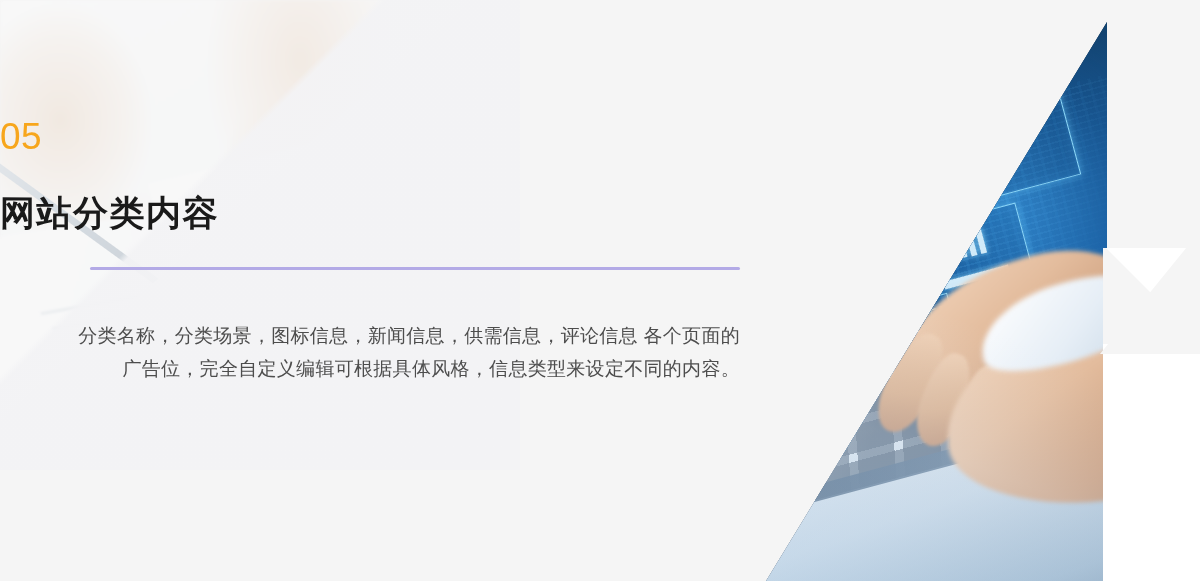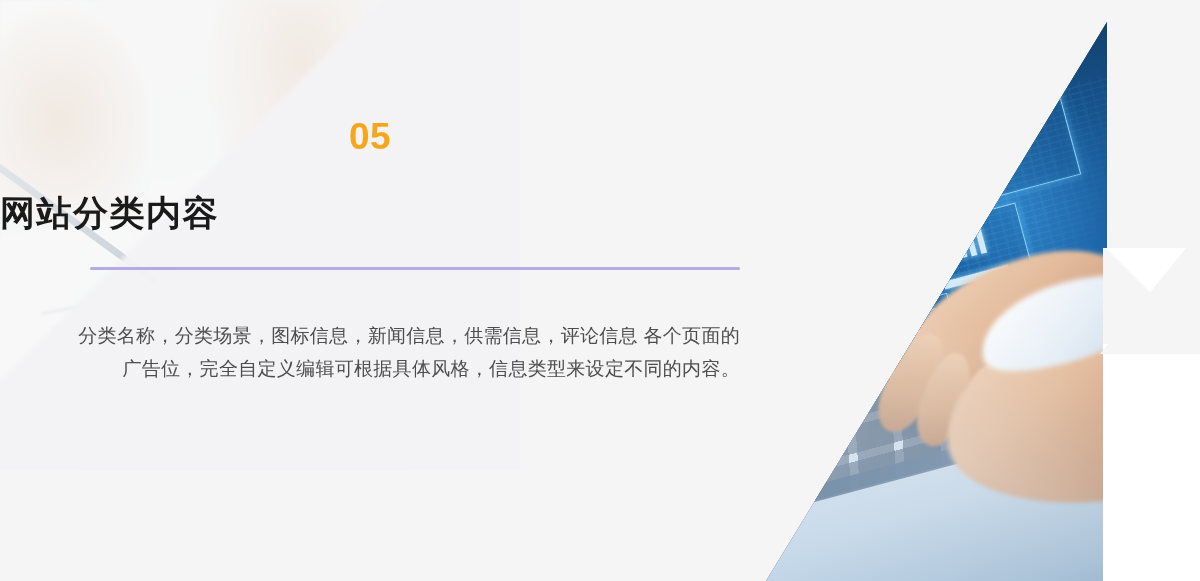--- a/index.html
+++ b/index.html
@@ -247,23 +247,23 @@
   
   .content {
     position:absolute;
     left:0; top:0;
     width:740px; height:581px;
   }
   .num {
     position:absolute;
     right:0; top:118px;
     width:740px;
-    text-align:center;
+    text-align:left;
     font-size:37px;
-    font-weight:bold;
+    font-weight:normal;
     letter-spacing:0.5px;
     color:#f7a61c;
     line-height:1;
   }
   .title {
     position:absolute;
     right:0; top:192px;
     width:740px;
     text-align:left;
     font-size:35px;

